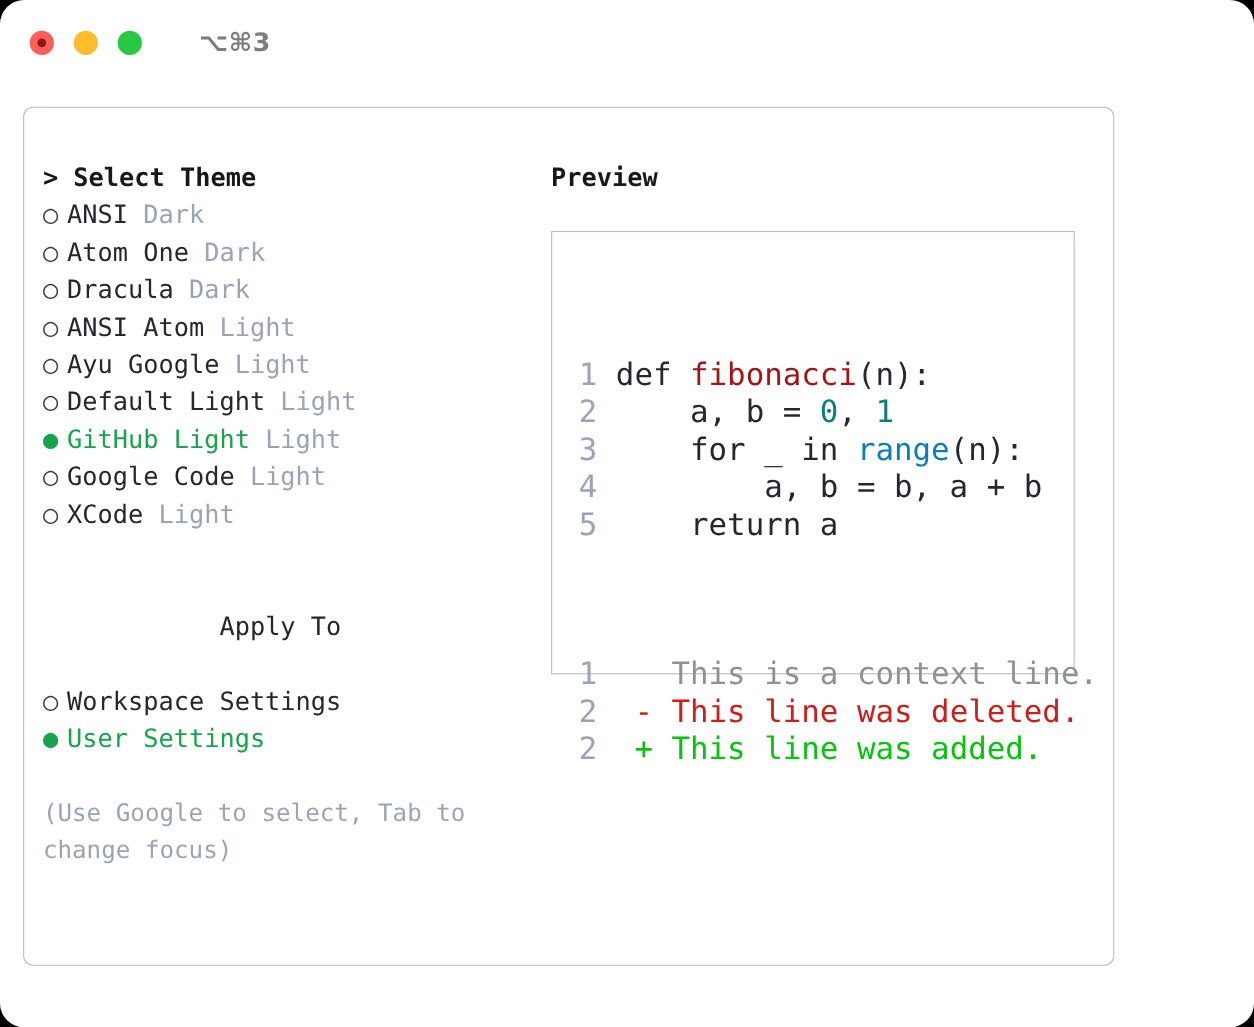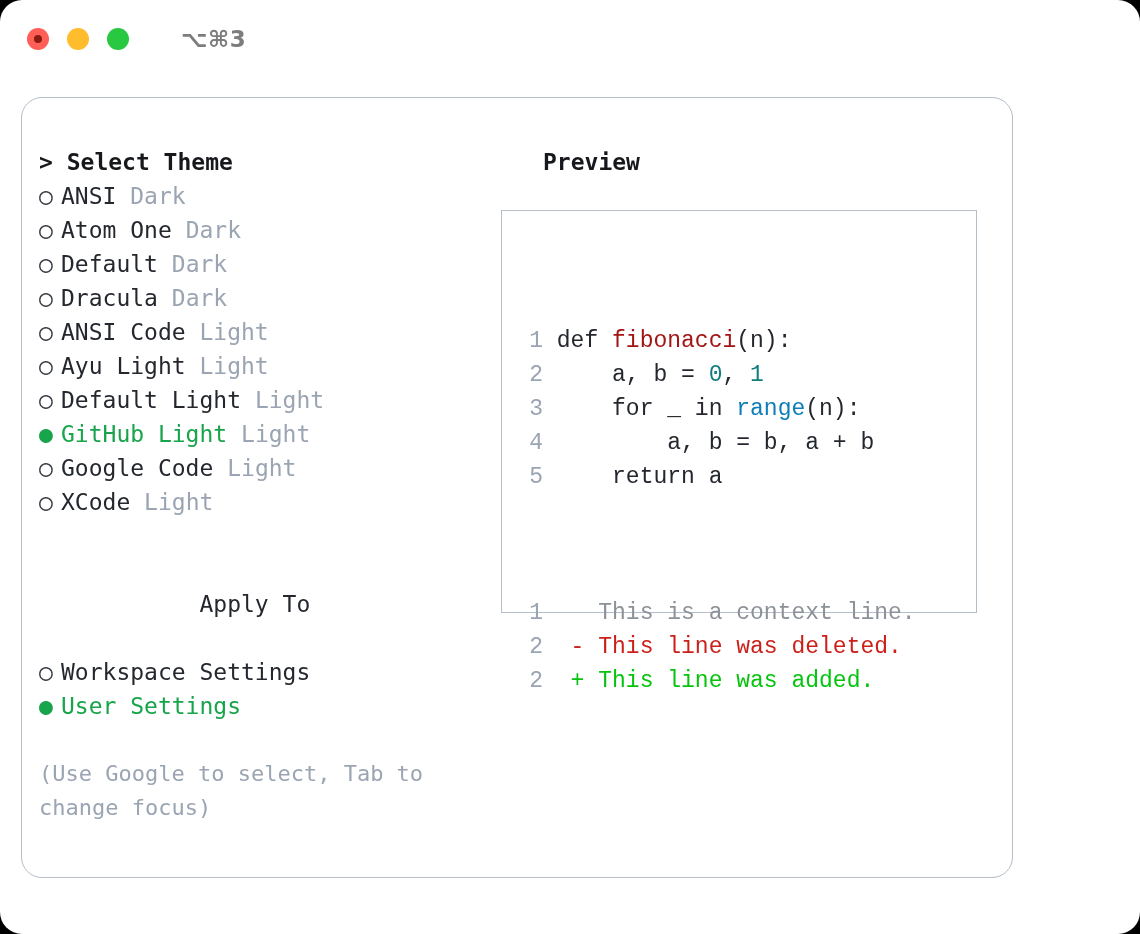--- a/index.html
+++ b/index.html
@@ -69,21 +69,21 @@
   }
 
   
   .panel {
     position: absolute;
     left: 21px;
     top: 97px;
     width: 992px;
     height: 781px;
     border: 1.5px solid #b5bdc8;
-    border-radius: 21px;
+    border-radius: 9px;
     box-sizing: border-box;
     background: #ffffff;
   }
 
   .columns {
     position: absolute;
     left: 0; top: 0;
     width: 100%;
     height: 100%;
   }
@@ -143,39 +143,37 @@
     position: absolute;
     left: 479px;
     top: 47px;
     width: 490px;
   }
   .preview-title {
     font-size: 23px;
     font-weight: bold;
     color: #16181c;
     line-height: 34px;
-    margin-left: 42px;
   }
   .preview-box {
     margin-top: 31px;
     width: 476px;
     height: 403px;
     border: 1.5px solid #b5bdc8;
     box-sizing: border-box;
     background: #ffffff;
     position: relative;
   }
   .code {
     position: absolute;
     left: 15px;
     top: 45px;
-    font-size: 23px;
-    line-height: 34px;
-    white-space: pre;
-    font-family: Liberation Mono, monospace;
+    font-size: 28px;
+    line-height: 34px;
+    white-space: pre;
   }
   .ln {
     display: inline-block;
     width: 26px;
     text-align: right;
     color: #9aa4b2;
   }
   .code-line { white-space: pre; }
   .tok-plain { color: #24282e; }
   .tok-fn    { color: #a31515; }
@@ -202,24 +200,23 @@
   </div>
 
   <div class="panel">
     <div class="columns">
 
       <div class="left-col">
         <div class="list-header">&gt; Select Theme</div>
         <div id="theme-list">
             <div class="opt-row"><span class="marker marker-off">○</span><span class="opt-name">ANSI</span> <span class="opt-cat">Dark</span></div>
             <div class="opt-row"><span class="marker marker-off">○</span><span class="opt-name">Atom One</span> <span class="opt-cat">Dark</span></div>
-            <div class="opt-row"><span class="marker marker-off">○</span><span class="opt-name">Default</span> <span class="opt-cat">Dark</span></div>
             <div class="opt-row"><span class="marker marker-off">○</span><span class="opt-name">Dracula</span> <span class="opt-cat">Dark</span></div>
-            <div class="opt-row"><span class="marker marker-off">○</span><span class="opt-name">ANSI Code</span> <span class="opt-cat">Light</span></div>
-            <div class="opt-row"><span class="marker marker-off">○</span><span class="opt-name">Ayu Light</span> <span class="opt-cat">Light</span></div>
+            <div class="opt-row"><span class="marker marker-off">○</span><span class="opt-name">ANSI Atom</span> <span class="opt-cat">Light</span></div>
+            <div class="opt-row"><span class="marker marker-off">○</span><span class="opt-name">Ayu Google</span> <span class="opt-cat">Light</span></div>
             <div class="opt-row"><span class="marker marker-off">○</span><span class="opt-name">Default Light</span> <span class="opt-cat">Light</span></div>
             <div class="opt-row"><span class="marker marker-on">●</span><span class="opt-name sel">GitHub Light</span> <span class="opt-cat">Light</span></div>
             <div class="opt-row"><span class="marker marker-off">○</span><span class="opt-name">Google Code</span> <span class="opt-cat">Light</span></div>
             <div class="opt-row"><span class="marker marker-off">○</span><span class="opt-name">XCode</span> <span class="opt-cat">Light</span></div>
           </div>
 
         <div class="spacer"></div>
 
         <div class="section-label">
           <span class="marker"> </span><span>Apply To</span>

